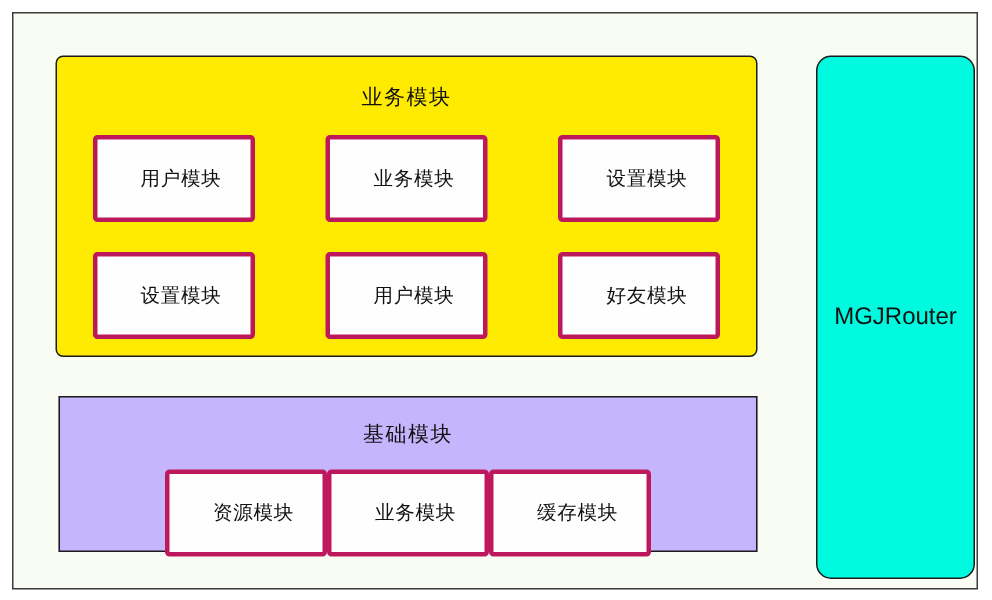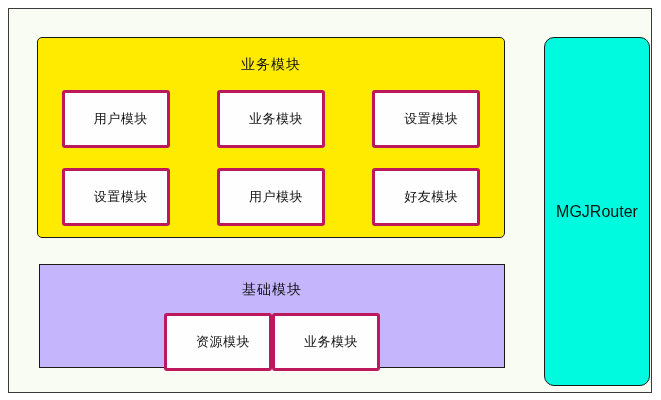--- a/index.html
+++ b/index.html
@@ -144,20 +144,21 @@
       </div>
     </div>
 
     <div class="group-box group-foundation">
 
       <div class="group-title">基础模块</div>
 
       <div class="module-row row-1">
         <div class="module-card">资源模块</div>
         <div class="module-card">业务模块</div>
+        <div class="module-card">缓存模块</div>
       </div>
     </div>
 
     <div class="group-box group-router">
       <div class="router-label">MGJRouter</div>
     </div>
 
   </div>
 </div>
 

